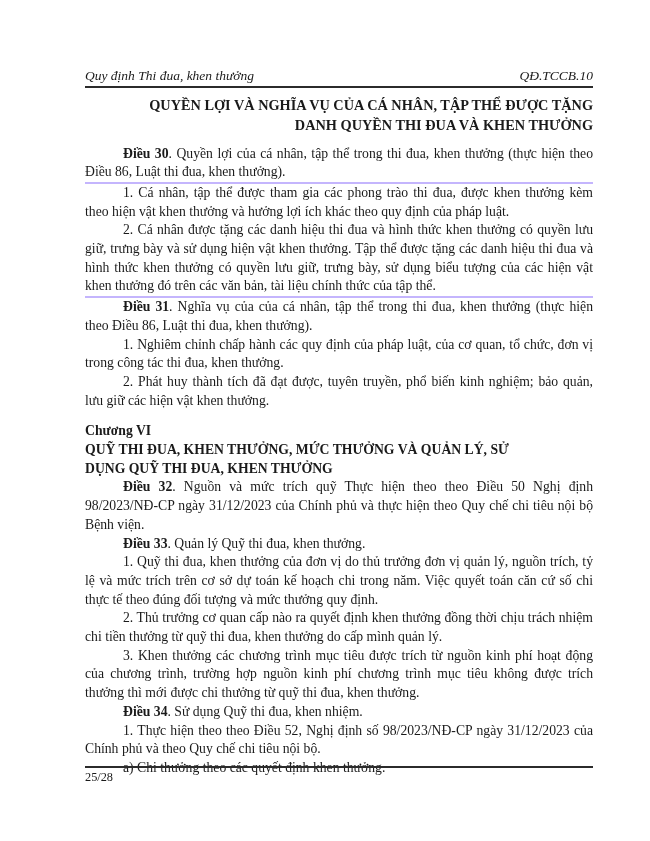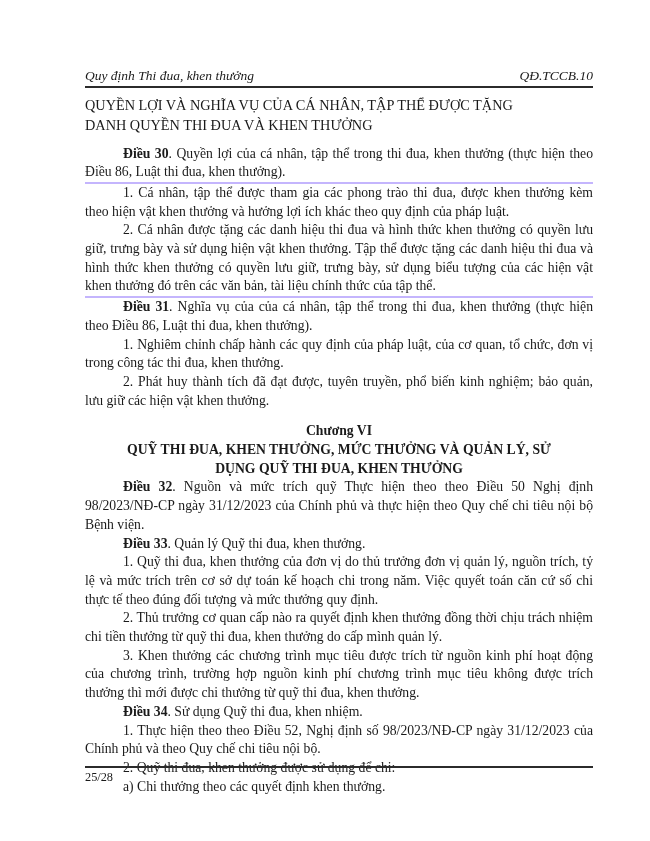--- a/index.html
+++ b/index.html
@@ -22,43 +22,43 @@
     align-items: baseline;
     font-style: italic;
     font-size: 13.5px;
     line-height: 15.5px;
     padding-bottom: 2px;
     border-bottom: 2px solid #2b2b2b;
     margin-top: 32px;
   }
   .doc-title {
     margin-top: 7px;
-    font-weight: normal;
-    text-align: left;
+    font-weight: bold;
+    text-align: right;
     font-size: 14.3px;
     line-height: 20px;
   }
   .nowrap { white-space: nowrap; }
   .body {
     margin-top: 10px;
     font-size: 13.7px;
     line-height: 18.7px;
     text-align: justify;
   }
   .body p {
     margin: 0;
     text-indent: 38px;
   }
   .rule-after {
     border-bottom: 2px solid #c4b5fd;
   }
   .chapter {
     margin-top: 12px;
     font-weight: bold;
-    text-align: center;
+    text-align: left;
   }
   .chapter > div { text-indent: 0; }
   .footer {
     position: absolute;
     left: 85px;
     right: 57px;
     top: 766px;
     border-top: 2px solid #2b2b2b;
     text-align: left;
     font-size: 12.3px;
@@ -100,21 +100,20 @@
 
       <p><b>Điều 32</b><span>. Nguồn và mức trích quỹ Thực hiện theo theo Điều 50 Nghị định 98/2023/NĐ-CP ngày 31/12/2023 của Chính phủ và thực hiện theo Quy chế chi tiêu nội bộ Bệnh viện.</span></p>
 
       <p><b>Điều 33</b><span>. Quản lý Quỹ thi đua, khen thưởng.</span></p>
       <p>1. Quỹ thi đua, khen thưởng của đơn vị do thủ trưởng đơn vị quản lý, nguồn trích, tỷ lệ và mức trích trên cơ sở dự toán kế hoạch chi trong năm. Việc quyết toán căn cứ số chi thực tế theo đúng đối tượng và mức thưởng quy định.</p>
       <p>2. Thủ trưởng cơ quan cấp nào ra quyết định khen thưởng đồng thời chịu trách nhiệm chi tiền thưởng từ quỹ thi đua, khen thưởng do cấp mình quản lý.</p>
       <p>3. Khen thưởng các chương trình mục tiêu được trích từ nguồn kinh phí hoạt động của chương trình, trường hợp nguồn kinh phí chương trình mục tiêu không được trích thưởng thì mới được chi thưởng từ quỹ thi đua, khen thưởng.</p>
 
       <p><b>Điều 34</b><span>. Sử dụng Quỹ thi đua, khen nhiệm.</span></p>
       <p>1. Thực hiện theo theo Điều 52, Nghị định số 98/2023/NĐ-CP ngày 31/12/2023 của Chính phủ và theo Quy chế chi tiêu nội bộ.</p>
-      <p>2. Quỹ thi đua, khen thưởng được sử dụng để chi:</p>
       <p>a) Chi thưởng theo các quyết định khen thưởng.</p>
 
     </div>
   </div>
 
   <div class="footer">
     <span>25/28</span>
   </div>
 </div>
 

